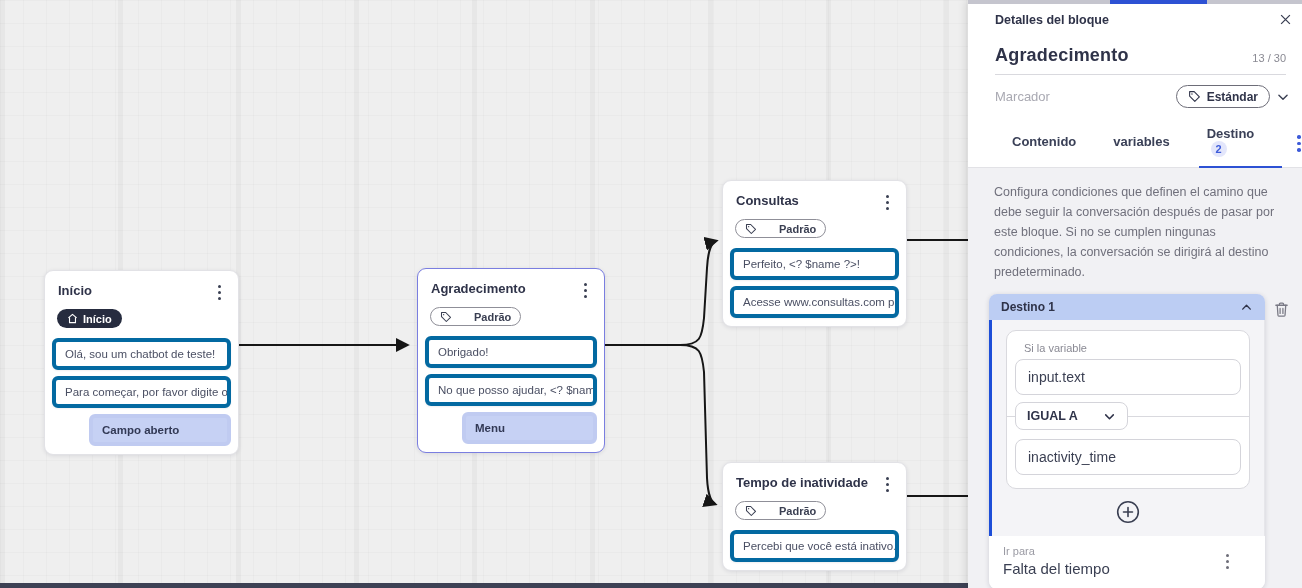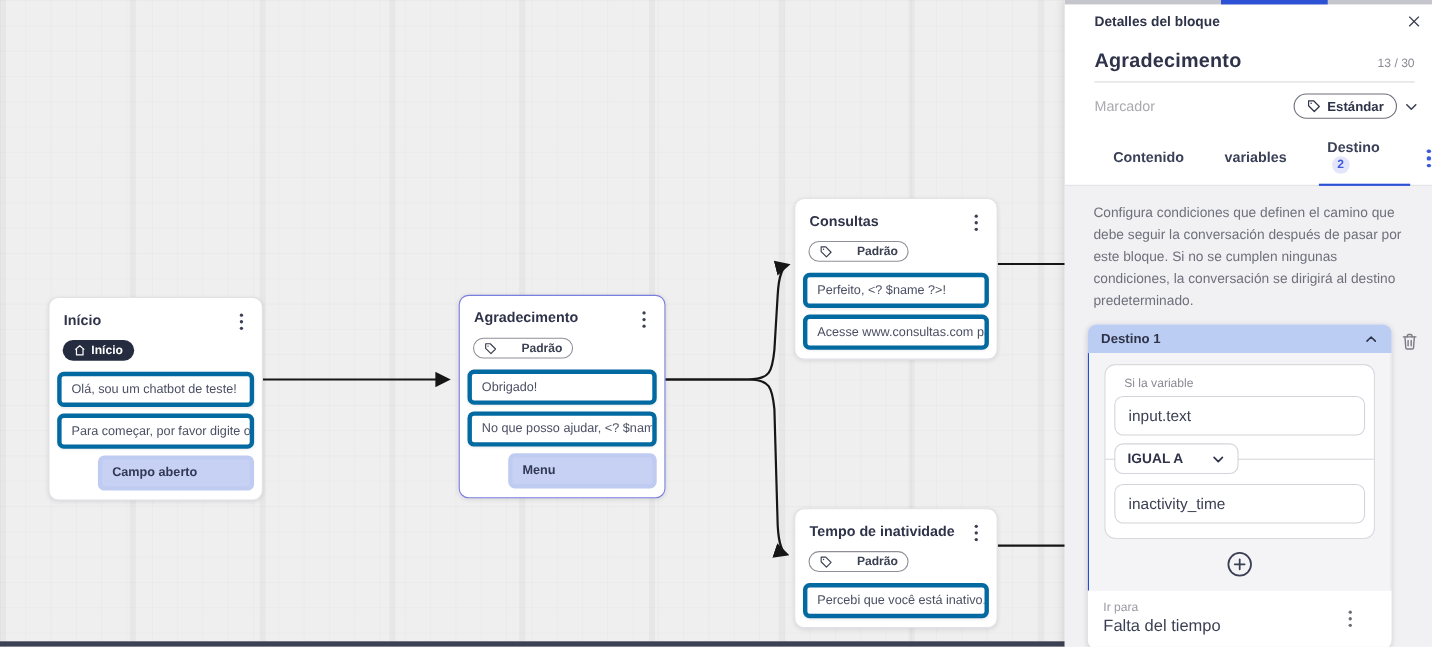--- a/index.html
+++ b/index.html
@@ -83,21 +83,21 @@
   .tabs-kebab{margin-left:auto;}
   .panel-body{background:#f1f1f4;height:447px;box-sizing:border-box;padding-top:2px;}
   .panel-desc{margin:12px 16px 0 26px;font-size:12.5px;color:#70707c;line-height:1.6;}
   .dest-wrap{position:relative;margin:12px 10px 0 21px;}
   .dest-card{width:276px;border-radius:8px;box-shadow:0 1px 5px rgba(30,30,60,.16);}
   .dest-card-head{
     background:#bccdf3;border-radius:8px 8px 0 0;padding:5px 12px;height:16px;
     display:flex;justify-content:space-between;align-items:center;cursor:pointer;
   }
   .dest-card-head span{font-size:12px;font-weight:700;color:#2f3349;}
-  .dest-card-body{background:#f4f4f7;padding:10px 14px 0;border-left:1px solid #1d4ed8;border-right:1px solid #e6e6ea;}
+  .dest-card-body{background:#f4f4f7;padding:10px 14px 0;border-left:3px solid #1d4ed8;border-right:1px solid #e6e6ea;}
   .cond-card{background:#fff;border:1px solid #d9d9de;border-radius:10px;padding:11px 8px 13px;}
   .cond-label{font-size:11px;color:#8a8a94;margin:0 0 5px 9px;}
   .cond-input{
     border:1px solid #d4d4da;border-radius:8px;background:#fff;padding:9px 12px;
     font-size:14px;color:#3a3f52;cursor:text;
   }
   .op-row{position:relative;margin:7px 0;height:30px;}
   .op-line{position:absolute;left:-8px;right:-8px;top:14px;border-top:1px solid #d9d9de;}
   .op-chip{
     position:absolute;left:0;top:0;display:inline-flex;align-items:center;gap:25px;

